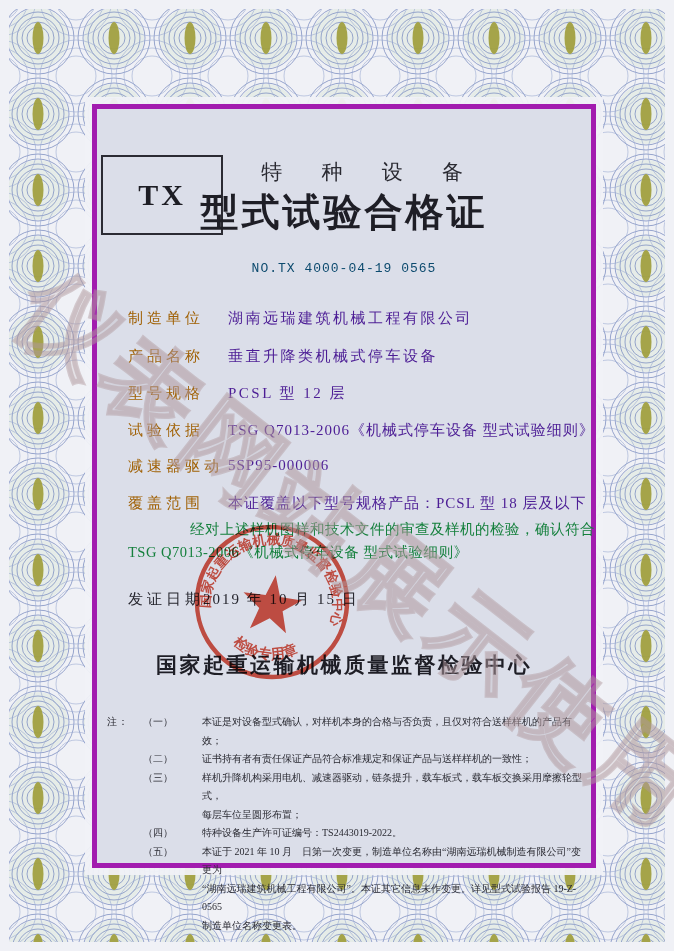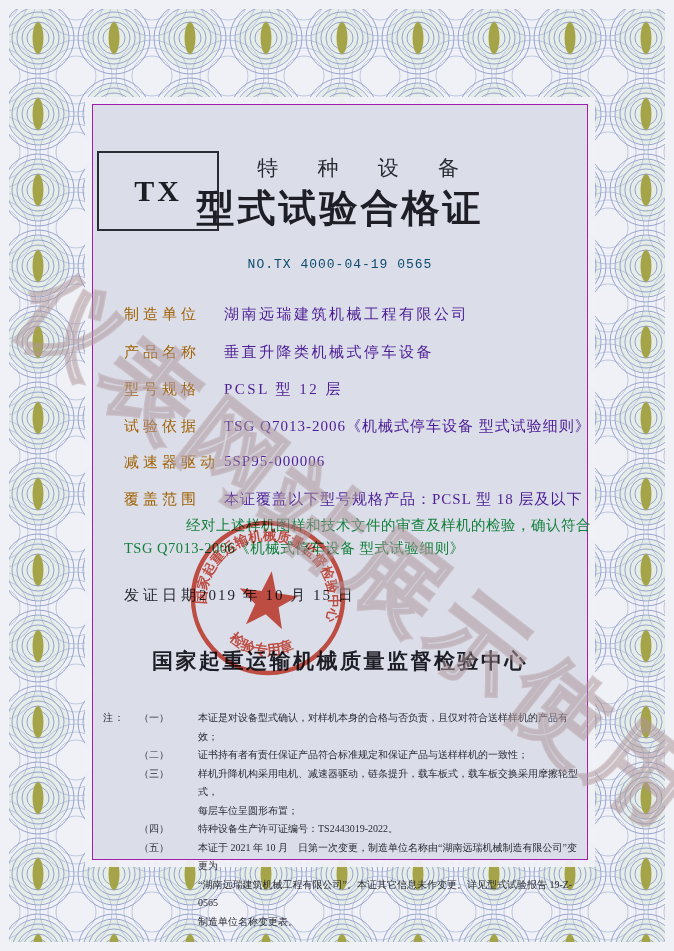--- a/index.html
+++ b/index.html
@@ -1,20 +1,20 @@
 <!DOCTYPE html>
 <html><head>
 <meta charset="utf-8">
 <style>
   html,body{margin:0;padding:0;}
   body{width:674px;height:951px;background:#eef0f5;font-family:"Liberation Serif",serif;color:#26262e;}
   .photo{position:relative;width:674px;height:951px;overflow:hidden;background:#f0f1f6;}
   .border-svg{position:absolute;left:0;top:0;}
   .panel{position:absolute;left:92px;top:104px;width:494px;height:754px;background:#dbdee9;
-         border:1px solid #a21caf;box-shadow:0 0 0 7px rgba(240,241,247,.95);}
+         border:5px solid #a21caf;box-shadow:0 0 0 7px rgba(240,241,247,.95);}
   .abs{position:absolute;}
   .tx-box{left:4px;top:46px;width:118px;height:76px;border:2px solid #2b2b33;display:flex;align-items:center;justify-content:center;}
   .tx-label{font-weight:bold;font-size:30px;letter-spacing:3px;color:#1d1d24;}
   .title-small{left:0;top:49px;width:100%;text-align:center;font-size:21px;letter-spacing:17px;text-indent:17px;color:#2a2a32;margin-left:18px;}
   .title-main{left:0;top:78px;width:100%;text-align:center;font-size:38px;font-weight:bold;letter-spacing:3px;color:#1e1e26;}
   .cert-no{left:0;top:152px;width:100%;text-align:center;font-family:"Liberation Mono",monospace;font-size:13px;letter-spacing:1px;color:#0c4a6e;}
   .field{height:22px;font-size:15px;white-space:nowrap;}
   .field .lbl{position:absolute;left:31px;letter-spacing:4px;color:#a16207;}
   .field .val{position:absolute;left:131px;letter-spacing:2.5px;color:#4c1d95;}
   .val-latin{letter-spacing:1px !important;}

